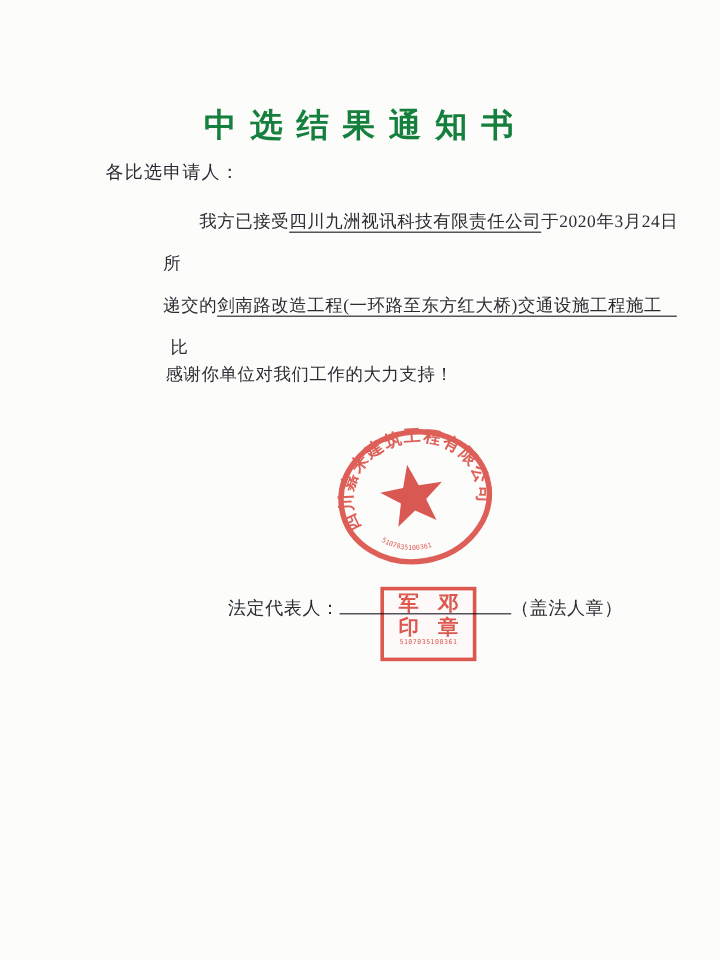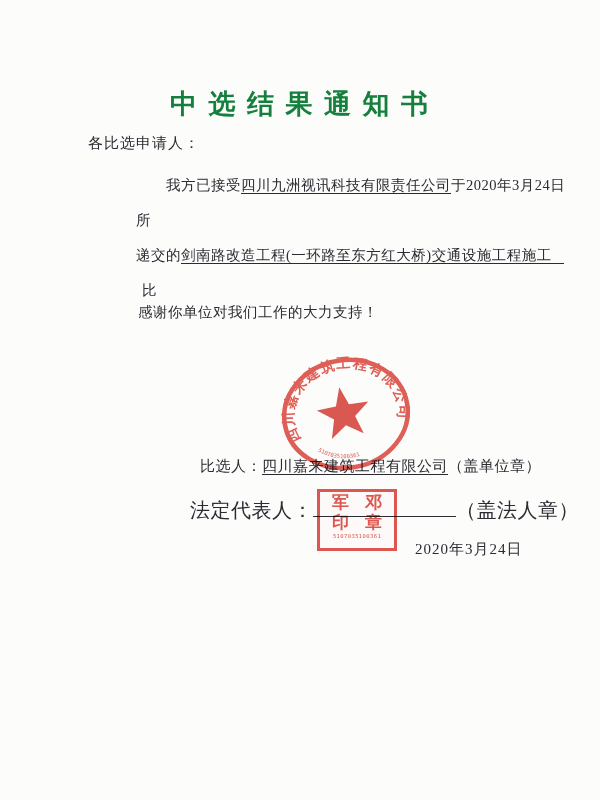--- a/index.html
+++ b/index.html
@@ -41,21 +41,21 @@
   .round-seal{
     position:absolute;left:274px;top:352px;width:144px;height:124px;
     transform:rotate(-10deg);
     opacity:0.88;
     mix-blend-mode:multiply;
     z-index:3;
   }
 
   
   .sig-line1{position:absolute;top:457px;left:200px;font-size:15px;letter-spacing:0.5px;z-index:1;}
-  .sig-line2{position:absolute;top:497px;left:190px;font-size:20px;letter-spacing:0.5px;z-index:1;}
+  .sig-line2{position:absolute;top:497px;left:190px;font-size:15px;letter-spacing:0.5px;z-index:1;}
   .blank-line{display:inline-block;width:143px;border-bottom:1.5px solid #2b2b33;height:14px;vertical-align:baseline;}
   .date-line{position:absolute;top:540px;left:415px;font-size:15px;letter-spacing:1px;}
 
   
   .square-seal{
     position:absolute;left:317px;top:489px;width:74px;height:56px;
     border:3.5px solid #dc4a41;
     background:rgba(255,240,238,0.25);
     z-index:4;opacity:0.92;
     mix-blend-mode:multiply;
@@ -100,33 +100,29 @@
         <textPath href="#arcTop" startOffset="1%">四川嘉来建筑工程有限公司</textPath>
       </text>
       <path id="arcBot" d="M 34,90 A 46,38 0 0 0 106,90" fill="none"></path>
       <text font-size="5.5" fill="#dc4a41" font-family="'DejaVu Sans Mono',monospace">
         <textPath href="#arcBot" startOffset="4%">5107035100361</textPath>
       </text>
       <polygon points="68,34 74.5,52.1 93.7,52.7 78.5,64.4 83.9,82.8 68,72 52.1,82.8 57.5,64.4 42.3,52.7 61.5,52.1" fill="#d8423a"></polygon>
     </svg>
   </div>
 
-  <div class="sig-line1">
-    <span>比选人：</span><span class="u">四川嘉来建筑工程有限公司</span><span>（盖单位章）</span>
-  </div>
 
   <div class="sig-line2">
     <span>法定代表人：</span><span class="blank-line"></span><span>（盖法人章）</span>
   </div>
 
   <div class="square-seal">
     <div class="ss-grid">
       <span>军</span>
       <span>邓</span>
       <span>印</span>
       <span>章</span>
     </div>
     <div class="ss-num">5107035100361</div>
   </div>
 
-  <div class="date-line">2020年3月24日</div>
 
 </div>
 
 </body></html>

